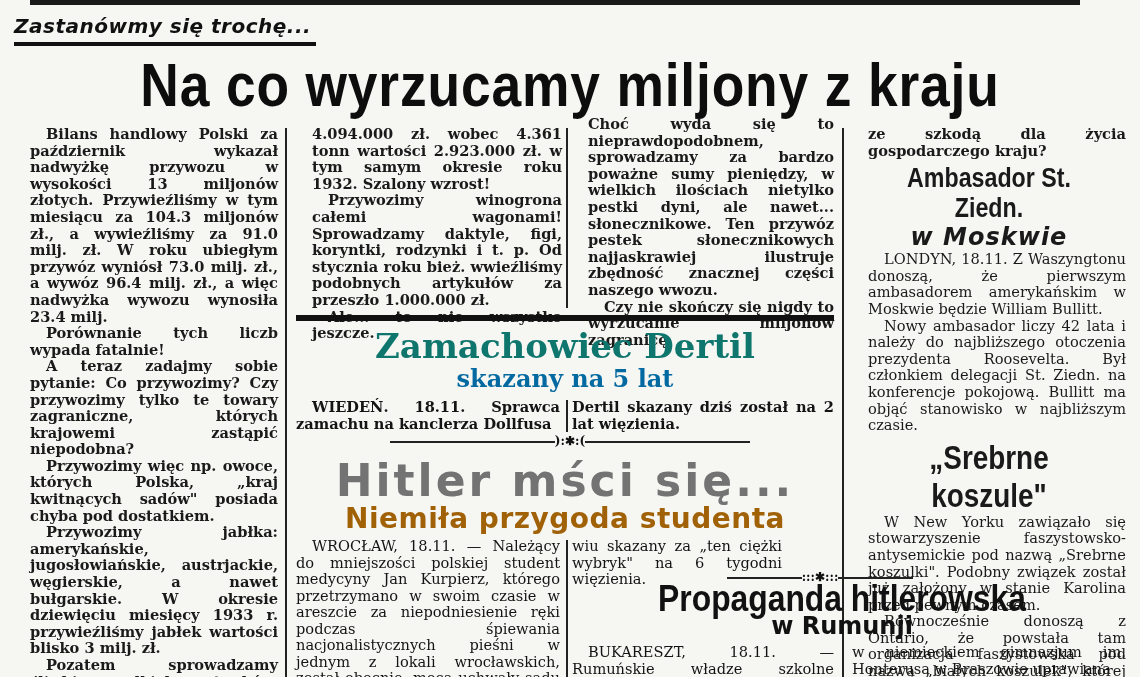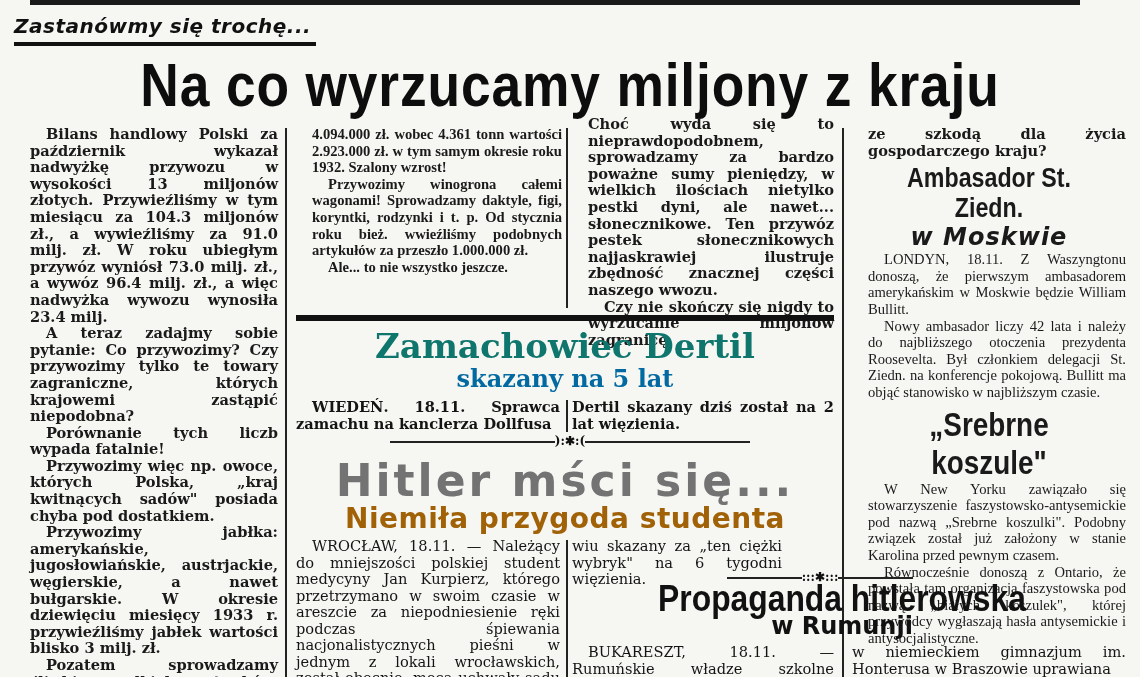--- a/index.html
+++ b/index.html
@@ -5,38 +5,38 @@
   * { box-sizing: border-box; margin: 0; padding: 0; }
   html, body { width: 1140px; height: 677px; overflow: hidden; background: #f6f6f3; }
   body { position: relative; font-family: "DejaVu Serif", "Liberation Serif", serif; color: #141414; }
   .topbar { position: absolute; left: 30px; top: 0; width: 1050px; height: 5px; background: #1a1a1a; }
   .kicker { position: absolute; left: 14px; top: 14px; font-family: "DejaVu Sans", sans-serif; font-weight: bold; font-style: italic; font-size: 20px; letter-spacing: 0.5px; color: #111; }
   .kicker-rule { position: absolute; left: 14px; top: 42px; width: 302px; height: 4px; background: #111; }
   .headline { position: absolute; left: 0; top: 50px; width: 1140px; text-align: center; font-family: "Liberation Sans", sans-serif; font-weight: bold; font-size: 62px; line-height: 70px; transform: scaleX(0.86); transform-origin: 570px 0; letter-spacing: 1px; color: #0d0d0d; }
   .col { position: absolute; font-weight: bold; font-size: 14.6px; line-height: 16.6px; text-align: justify; color: #1a1a1a; }
   .col p { text-indent: 16px; margin-left: 16px; }
   .col1 { left: 14px; top: 126px; width: 264px; }
-  .col2 { left: 296px; top: 126px; width: 266px; font-family: Liberation Serif, serif; }
+  .col2 { left: 296px; top: 126px; width: 266px; }
   .col3 { left: 572px; top: 116px; width: 262px; }
   .col4 { left: 852px; top: 126px; width: 274px; }
   .vrule { position: absolute; width: 2px; background: #222; }
   .hrule-thick { position: absolute; left: 296px; top: 315px; width: 538px; height: 6px; background: #111; }
   .h-dertil { position: absolute; left: 296px; top: 326px; width: 538px; text-align: center; font-family: "DejaVu Serif", serif; font-weight: bold; font-size: 34px; line-height: 40px; color: #0f766e; }
   .h-dertil-sub { position: absolute; left: 296px; top: 364px; width: 538px; text-align: center; font-family: "DejaVu Serif", serif; font-weight: bold; font-size: 24px; line-height: 30px; color: #0369a1; }
   .dertil-body { position: absolute; top: 398px; font-weight: bold; font-size: 14.6px; line-height: 17px; text-align: justify; }
   .sep { position: absolute; font-size: 12px; line-height: 14px; font-weight: bold; text-align: center; color: #111; }
   .sep .line { display: inline-block; height: 2px; background: #222; vertical-align: middle; }
   .h-hitler { position: absolute; left: 296px; top: 456px; width: 538px; text-align: center; font-family: "DejaVu Sans", sans-serif; font-weight: bold; font-size: 44px; line-height: 50px; letter-spacing: 3px; color: #737373; }
   .h-hitler-sub { position: absolute; left: 296px; top: 504px; width: 538px; text-align: center; font-family: "DejaVu Sans", sans-serif; font-weight: bold; font-size: 28px; line-height: 30px; letter-spacing: 0.5px; color: #a16207; }
   .hitler-body { position: absolute; top: 538px; font-size: 14.6px; line-height: 16.5px; text-align: justify; }
   .hitler-body p { text-indent: 16px; }
   .h-amb { font-family: "Liberation Sans", sans-serif; font-weight: bold; font-size: 27px; line-height: 30px; text-align: center; transform: scaleX(0.86); margin: 4px 0 0 0; }
   .h-amb-sub { font-family: "DejaVu Sans", sans-serif; font-weight: bold; font-style: italic; font-size: 24px; line-height: 28px; text-align: center; letter-spacing: 1px; }
   .h-sreb { font-family: "Liberation Sans", sans-serif; font-weight: bold; font-size: 34px; line-height: 38px; text-align: center; transform: scaleX(0.82); margin: 4px 0 0 0; }
-  .regular { font-weight: normal; font-family: Liberation Serif, serif; }
+  .regular { font-weight: normal; }
   .h-prop { position: absolute; left: 572px; top: 578px; width: 540px; text-align: center; font-family: "Liberation Sans", sans-serif; font-weight: bold; font-size: 37px; line-height: 42px; transform: scaleX(0.86); color: #111; }
   .h-prop-sub { position: absolute; left: 572px; top: 612px; width: 540px; text-align: center; font-family: "DejaVu Sans", sans-serif; font-weight: bold; font-size: 24px; line-height: 28px; color: #111; }
   .prop-body { position: absolute; top: 644px; font-size: 14.6px; line-height: 16.5px; text-align: justify; }
   .prop-body p { text-indent: 16px; }
 </style>
 </head>
 <body>
 
 <div class="topbar"></div>
 
@@ -44,22 +44,22 @@
 <div class="kicker-rule"></div>
 
 <div class="headline">Na co wyrzucamy miljony z kraju</div>
 
 <div class="vrule" style="left:285px; top:128px; height:549px;"></div>
 <div class="vrule" style="left:566px; top:128px; height:180px;"></div>
 <div class="vrule" style="left:842px; top:128px; height:549px;"></div>
 
 <div class="col col1">
   <p>Bilans handlowy Polski za październik wykazał nadwyżkę przywozu w wysokości 13 miljonów złotych. Przywieźliśmy w tym miesiącu za 104.3 miljonów zł., a wywieźliśmy za 91.0 milj. zł. W roku ubiegłym przywóz wyniósł 73.0 milj. zł., a wywóz 96.4 milj. zł., a więc nadwyżka wywozu wynosiła 23.4 milj.</p>
+  <p>Porównanie tych liczb wypada fatalnie!</p>
   <p>A teraz zadajmy sobie pytanie: Co przywozimy? Czy przywozimy tylko te towary zagraniczne, których krajowemi zastąpić niepodobna?</p>
-  <p>Porównanie tych liczb wypada fatalnie!</p>
   <p>Przywozimy więc np. owoce, których Polska, „kraj kwitnących sadów" posiada chyba pod dostatkiem.</p>
   <p>Przywozimy jabłka: amerykańskie, jugosłowiańskie, austrjackie, węgierskie, a nawet bułgarskie. W okresie dziewięciu miesięcy 1933 r. przywieźliśmy jabłek wartości blisko 3 milj. zł.</p>
   <p>Pozatem sprowadzamy śliwki wszelkich gatunków, głównie „niezastąpione" węgierskie i jugosłowiańskie. W okresie dziesięciu miesięcy 1933 r. przywieźliśmy 9.725 tonn śliwek wartości</p>
 </div>
 
 <div class="col col2">
   <p style="text-indent:0">4.094.000 zł. wobec 4.361 tonn wartości 2.923.000 zł. w tym samym okresie roku 1932. Szalony wzrost!</p>
   <p>Przywozimy winogrona całemi wagonami! Sprowadzamy daktyle, figi, koryntki, rodzynki i t. p. Od stycznia roku bież. wwieźliśmy podobnych artykułów za przeszło 1.000.000 zł.</p>
   <p>Ale... to nie wszystko jeszcze.</p>
 </div>

